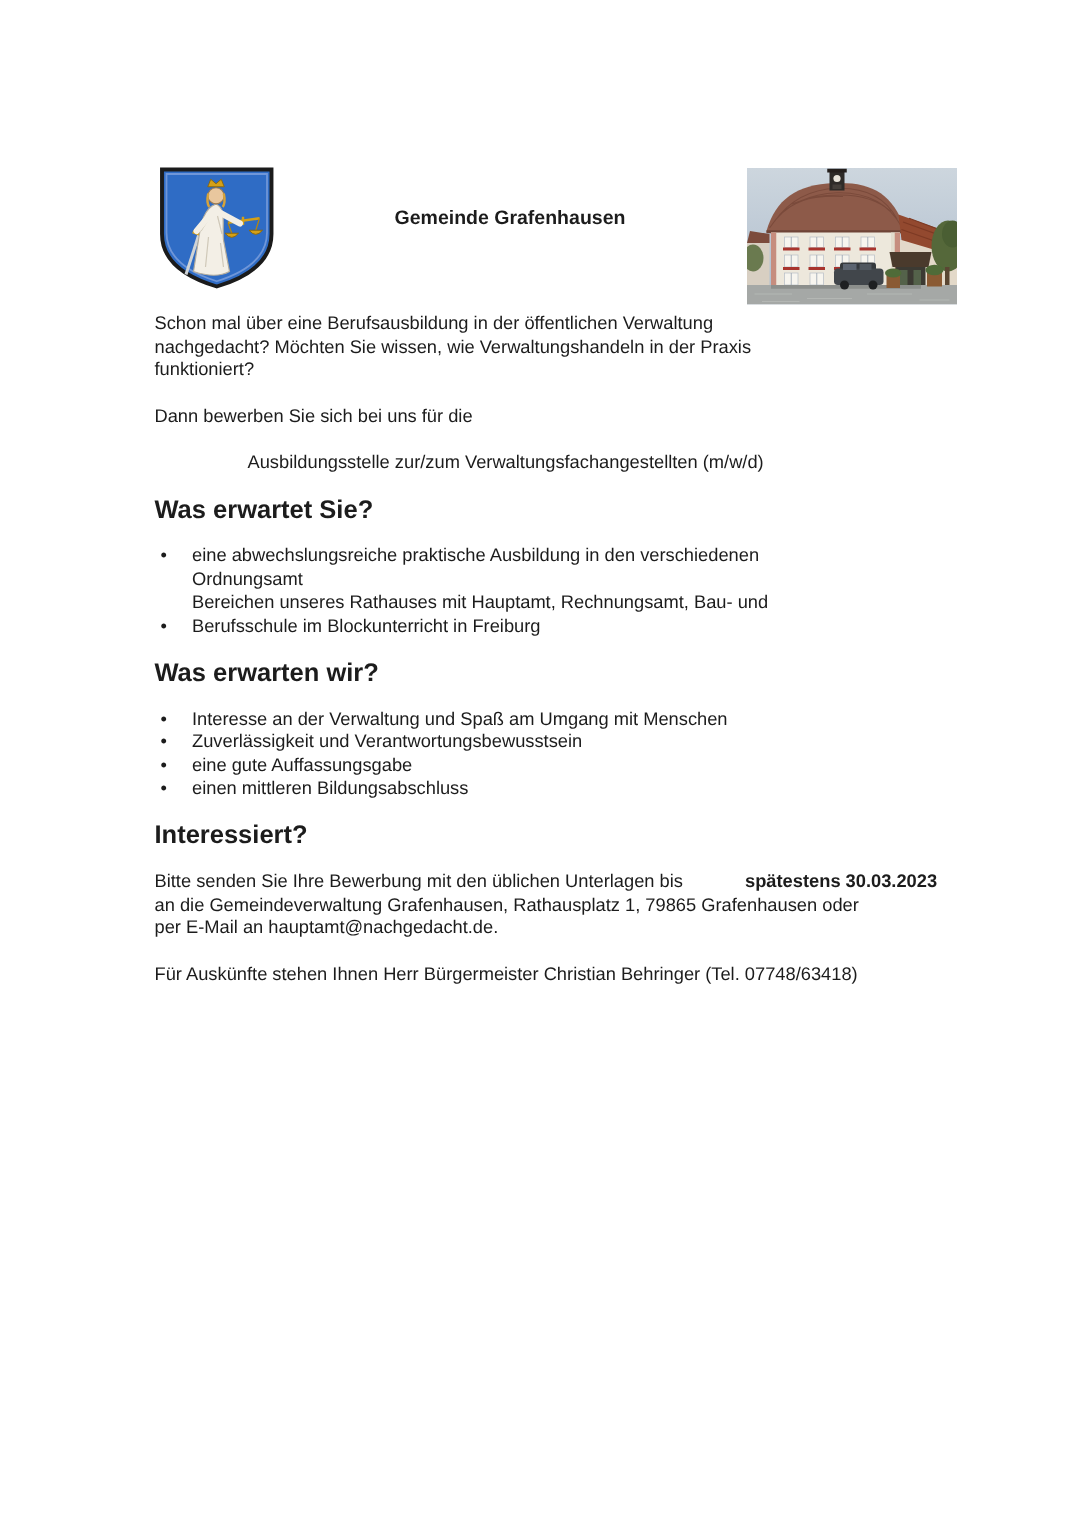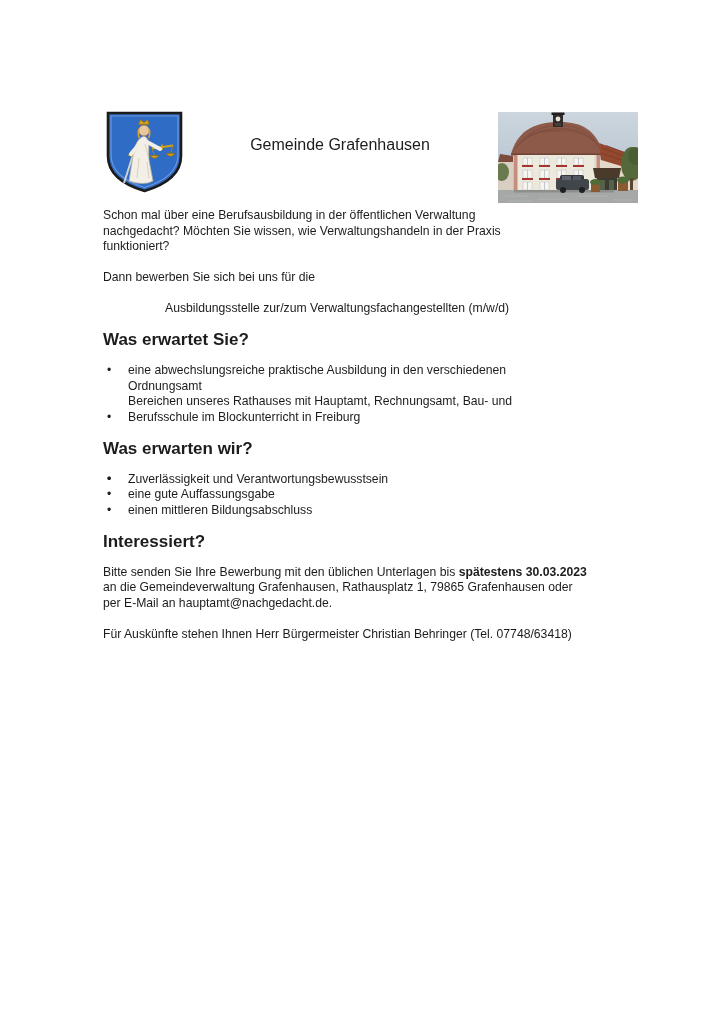--- a/index.html
+++ b/index.html
@@ -7,31 +7,31 @@
     width:721px; height:1020px;
     background:#ffffff;
     font-family:"Liberation Sans", sans-serif;
     color:#1c1c1c;
     position:relative;
     overflow:hidden;
   }
   .crest { position:absolute; left:103px; top:110px; width:83px; height:84px; }
   .crest svg { display:block; width:100%; height:100%; }
   .title-block { position:absolute; left:220px; top:135px; width:240px; text-align:center; }
-  .municipality-title { font-size:16px; line-height:19px; font-weight:normal; white-space:nowrap; }
+  .municipality-title { font-size:13px; line-height:19px; font-weight:bold; white-space:nowrap; }
   .subtitle { font-size:13px; line-height:15px; margin-top:1px; }
   .photo { position:absolute; left:498px; top:112px; width:140px; height:91px; }
   .photo svg { display:block; width:100%; height:100%; }
 
   .content {
     position:absolute; left:103px; top:208px; width:536px;
     font-size:12.2px; line-height:15.5px;
   }
   .block { margin:0 0 15.5px 0; padding:0; }
-  .bold { font-weight:bold; }
+  .bold { font-weight:bold;margin-left:38px; }
   .position-title { font-weight:normal; padding-left:62px; }
   h2.section-heading { font-size:17px; line-height:15.5px; font-weight:bold; margin:0 0 15.5px 0; }
   ul.bullet-list { list-style:none; margin:0 0 15.5px 0; padding:0; width:432px; }
   ul.bullet-list li { position:relative; padding-left:25px; }
   ul.bullet-list li .bullet { position:absolute; left:4px; top:0; }
   .text-line { white-space:nowrap; }
 </style>
 </head>
 <body>
 
@@ -190,20 +190,21 @@
         <span class="bullet">•</span>
         <span class="text-line" style="display:block">Berufsschule im Blockunterricht in Freiburg</span>
       </li>
     </ul>
 
     <h2 class="section-heading">Was erwarten wir?</h2>
 
     <ul class="bullet-list">
       <li>
         <span class="bullet">•</span>
+        <span>Interesse an der Verwaltung und Spaß am Umgang mit Menschen</span>
       </li>
       <li>
         <span class="bullet">•</span>
         <span>Zuverlässigkeit und Verantwortungsbewusstsein</span>
       </li>
       <li>
         <span class="bullet">•</span>
         <span>eine gute Auffassungsgabe</span>
       </li>
       <li>

